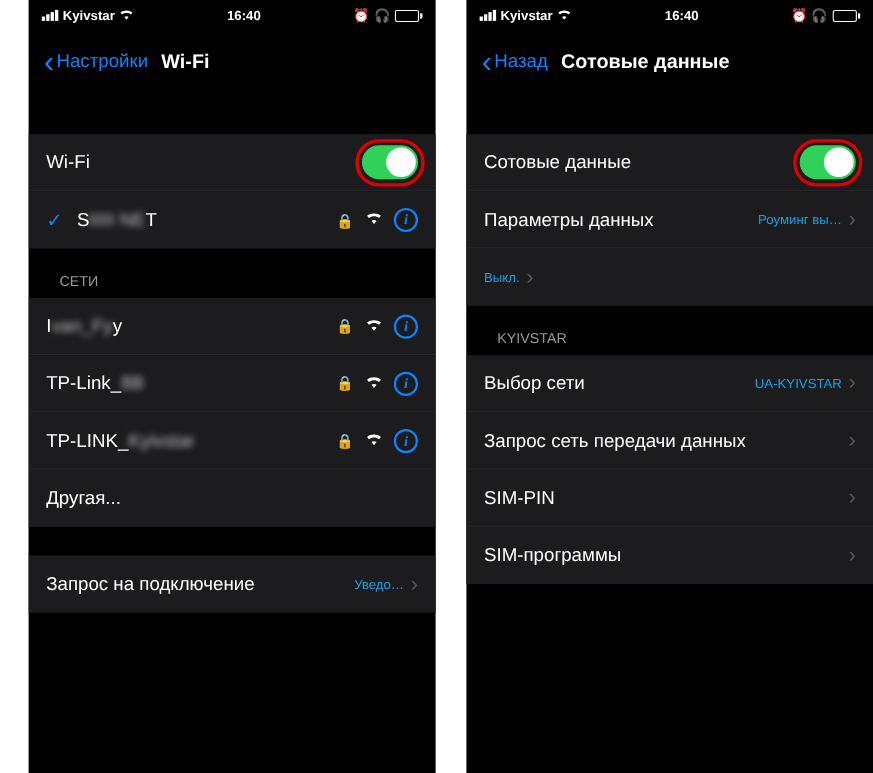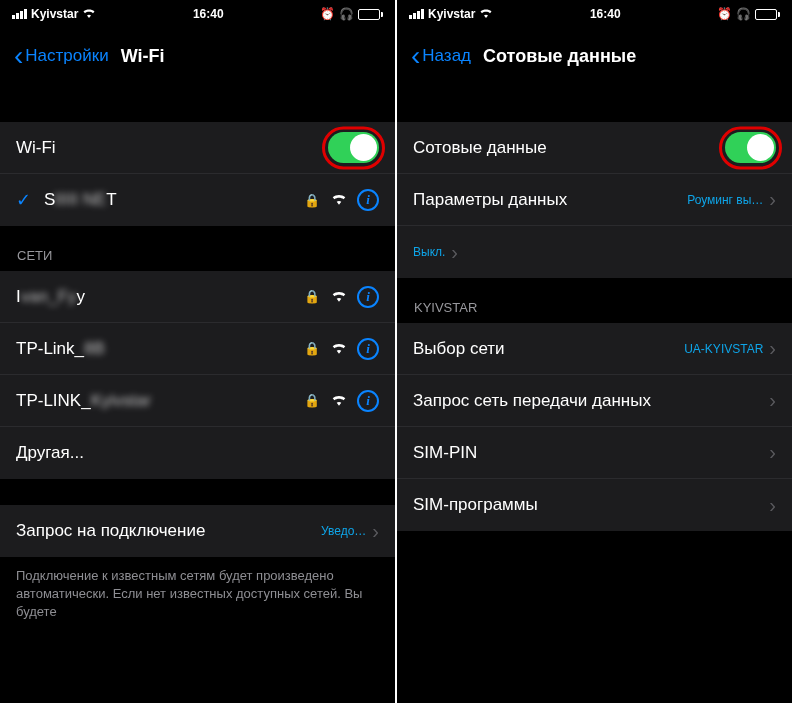--- a/index.html
+++ b/index.html
@@ -11,20 +11,21 @@
   width: 794px;
   height: 703px;
 }
 .phone {
   width: 395px;
   height: 703px;
   background: #000;
   color: #fff;
   overflow: hidden;
   position: relative;
+  margin-left: 26px;
 }
 .status-bar {
   height: 28px;
   display: flex;
   align-items: center;
   justify-content: space-between;
   padding: 0 12px;
   font-size: 12px;
   font-weight: 600;
 }
@@ -49,21 +50,21 @@
 .back-chevron { font-size: 28px; line-height: 1; margin-right: 2px; }
 .nav-title {
   font-size: 18px;
   font-weight: 600;
   margin-left: 12px;
 }
 .list { background: #000; }
 .section-header {
   font-size: 13px;
   color: #98989d;
-  padding: 22px 17px 8px;
+  padding: 22px 28px 8px;
   text-transform: uppercase;
 }
 .section-footer {
   font-size: 13px;
   color: #8e8e93;
   padding: 10px 16px 6px;
   line-height: 1.4;
 }
 .row {
   background: #1c1c1e;
@@ -283,21 +284,20 @@
       </div>
     </div>
 
     <div class="group">
       <div class="row">
         <span class="row-label">Запрос на подключение</span>
         <span class="row-value">Уведо…</span>
         <span class="chevron">›</span>
       </div>
     </div>
-    <div class="section-footer">Подключение к известным сетям будет произведено автоматически. Если нет известных доступных сетей. Вы будете</div>
   </div>
 </div>
 
 <div class="phone">
   <div class="status-bar">
     <div class="status-left">
       <span class="signal-bars">
           <span></span>
           <span></span>
           <span></span>

